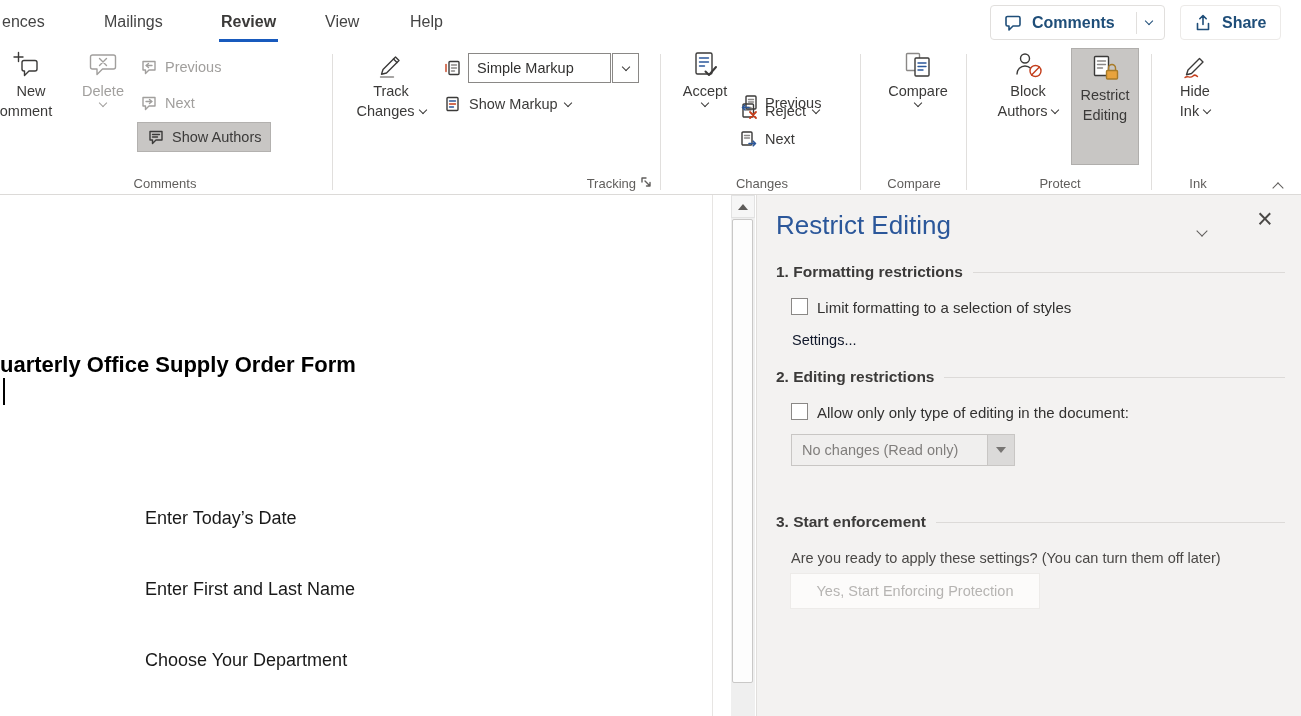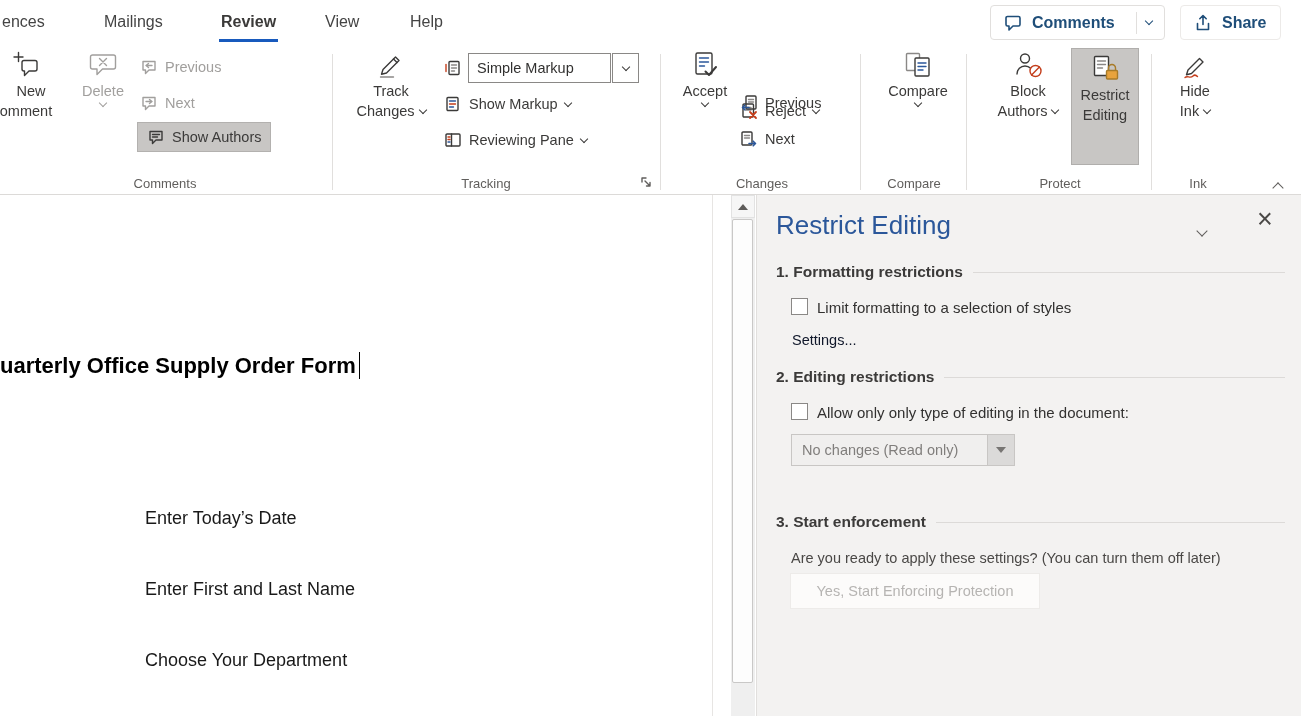--- a/index.html
+++ b/index.html
@@ -36,21 +36,21 @@
   .chev.lg { width:8px; height:8px; }
 
   
   svg.ic { display:block; }
   svg.ic * { fill:none; stroke:#3b3a39; stroke-width:1.4; stroke-linecap:round; stroke-linejoin:round; }
   svg.ic.gray * { stroke:#a19f9d; }
   svg.ic.navy * { stroke:#1f4e79; stroke-width:1.6; }
 
   
   .doc { position:absolute; left:0; top:195px; width:713px; height:521px; background:#fff; border-right:1px solid #e7e5e3; }
-  .doc-title { position:absolute; left:0; top:157px; font-size:22px; font-weight:bold; color:#000; display:flex; align-items:center; white-space:nowrap; }
+  .doc-title { position:absolute; left:0; top:157px; font-size:22px; font-weight:bold; color:#000; display:flex; align-items:flex-start; white-space:nowrap;flex-direction:column; }
   .caret { display:inline-block; width:1.5px; height:27px; background:#000; margin-left:3px; }
   .doc-field { position:absolute; left:145px; font-size:18px; color:#191919; white-space:nowrap; }
 
   
   .scrollbar { position:absolute; left:731px; top:195px; width:24px; height:521px; background:#efefef; }
   .scroll-up { position:absolute; left:0; top:0; width:24px; height:23px; background:#f6f6f6; border:1px solid #e2e2e2; display:flex; align-items:center; justify-content:center; }
   .tri-up { width:0; height:0; border-left:5px solid transparent; border-right:5px solid transparent; border-bottom:6px solid #5d5b59; }
   .scroll-thumb { position:absolute; left:1px; top:24px; width:21px; height:464px; background:#fdfdfd; border:1px solid #c9c8c7; border-radius:2px; }
 
   
@@ -179,32 +179,22 @@
       <svg class="ic" width="18" height="18" viewBox="0 0 18 18">
         <rect x="3" y="2.5" width="11" height="13" rx="1"></rect>
         <path d="M5.5 6 h6" style="stroke:#2b579a"></path>
         <path d="M5.5 9 h6" style="stroke:#c43e1c"></path>
         <path d="M5.5 12 h4" style="stroke:#2b579a"></path>
       </svg>
       <span>Show Markup</span>
       <span class="chev"></span>
     </div>
 
-    <div class="sm-btn" style="left:444px; top:81px;">
-      <svg class="ic" width="18" height="18" viewBox="0 0 18 18">
-        <rect x="2" y="3" width="14" height="12" rx="1"></rect>
-        <path d="M7.5 3 v12"></path>
-        <path d="M4 6 h2 M4 8.5 h2" style="stroke:#c43e1c"></path>
-        <path d="M4 11 h2" style="stroke:#2b579a"></path>
-      </svg>
-      <span>Reviewing Pane</span>
-      <span class="chev"></span>
-    </div>
-
-    <div class="grp-label" style="left:336px; width:300px;">Tracking</div>
+
+    <div class="grp-label" style="left:336px; width:300px;text-align:right;">Tracking</div>
     <span class="abs" style="left:639px; top:130px;">
       <svg class="ic" width="14" height="14" viewBox="0 0 14 14">
         <path d="M3 3 h4 M3 3 v4" style="stroke:#605e5c"></path>
         <path d="M6 6 l5 5 M11 11 v-3.5 M11 11 h-3.5" style="stroke:#605e5c"></path>
       </svg>
     </span>
     <div class="v-divider" style="left:660px"></div>
 
     <div class="big-btn" style="left:676px; width:58px;">
       <svg class="ic" width="30" height="30" viewBox="0 0 30 30">

